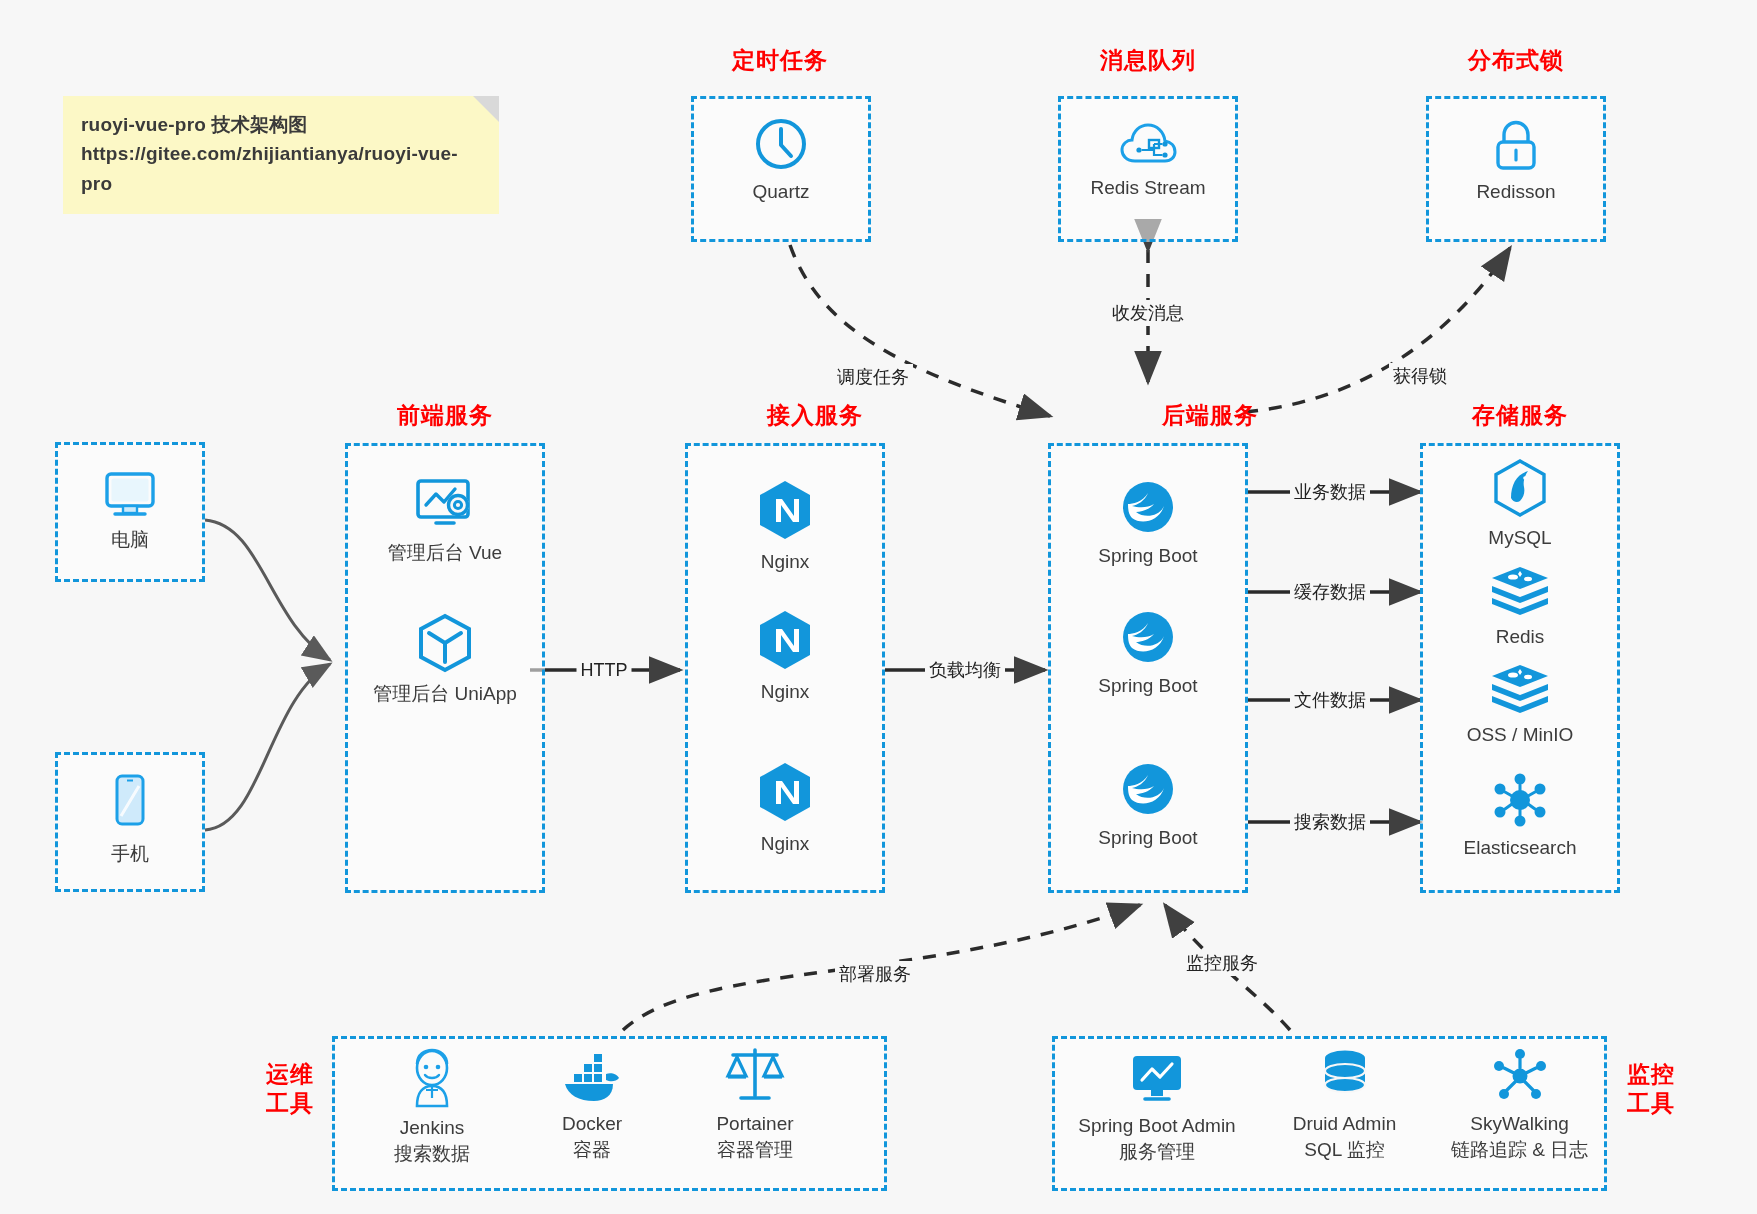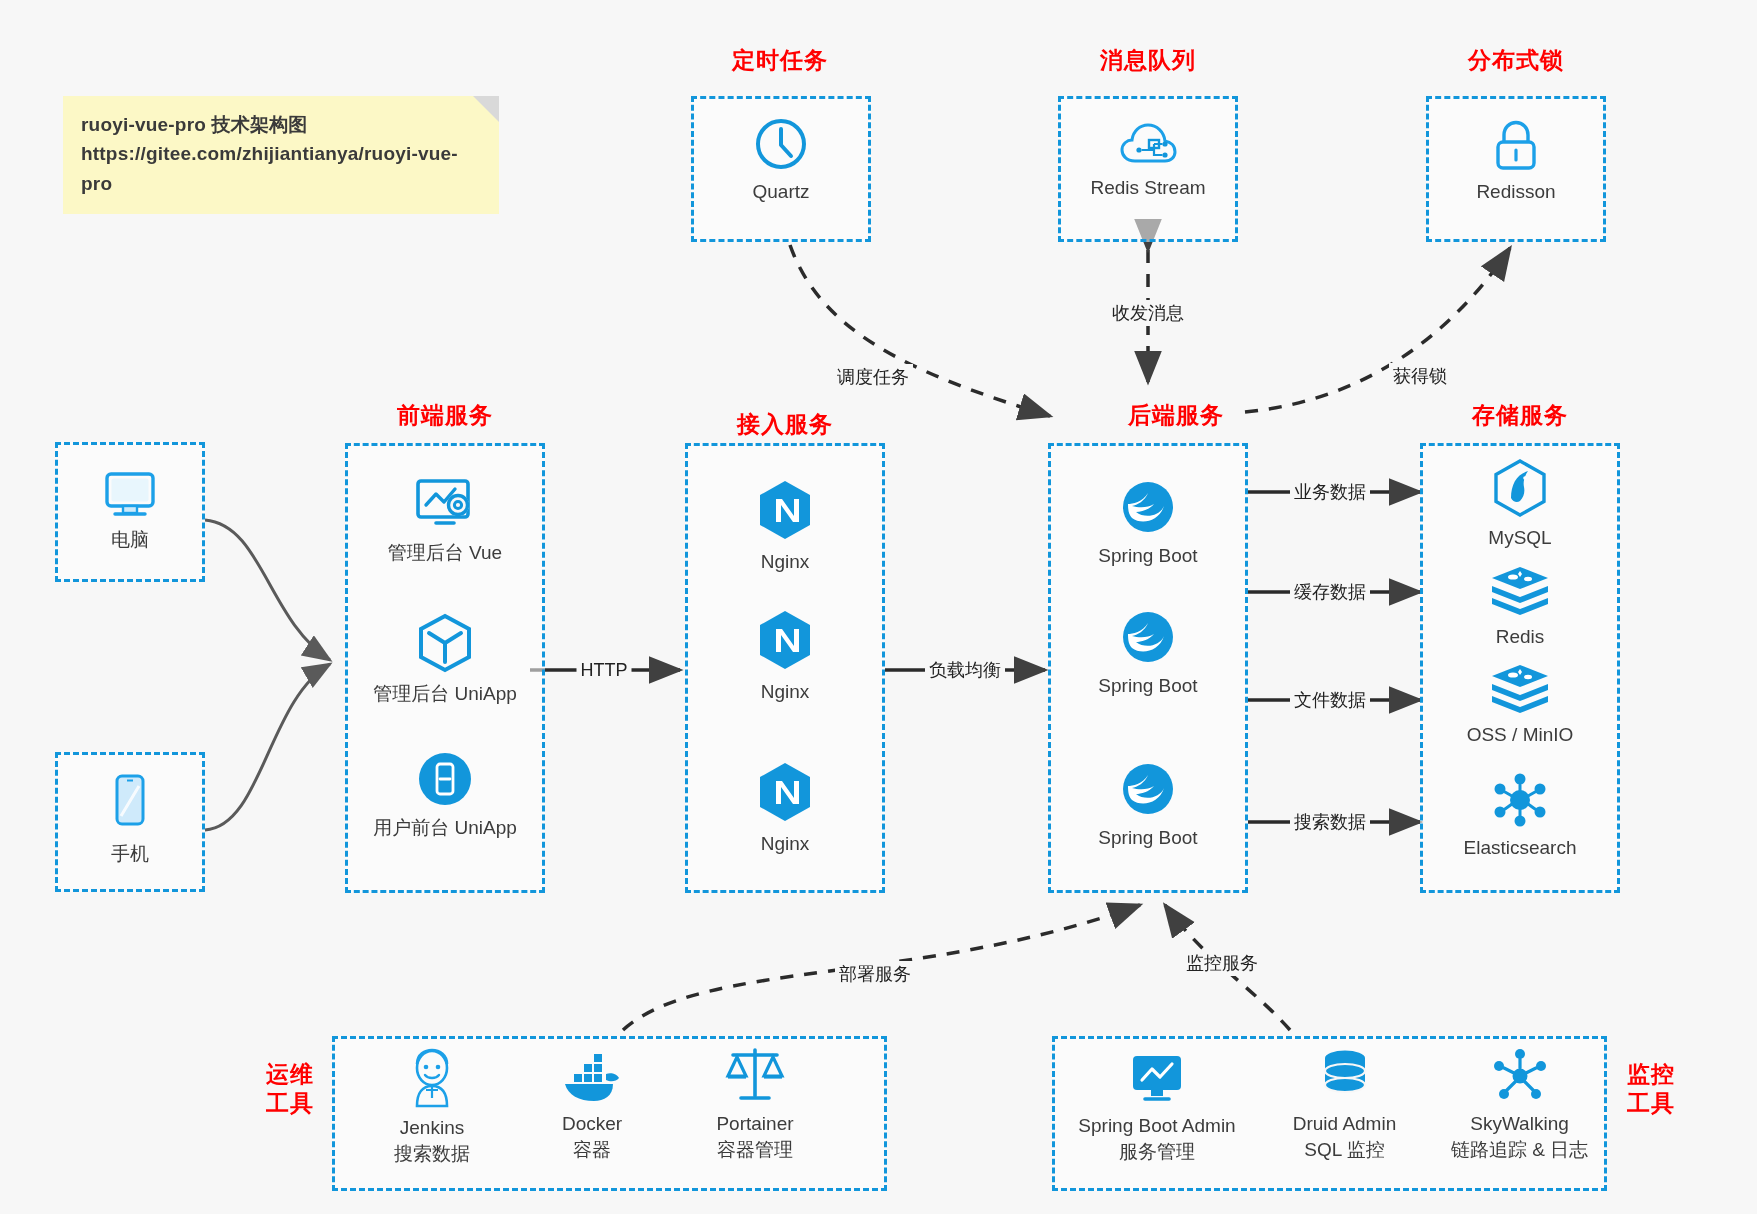--- a/index.html
+++ b/index.html
@@ -228,32 +228,22 @@
   <div class="node" style="left:355px; top:612px; width:180px;">
     <span class="icon">
       <svg width="58" height="62" viewBox="0 0 58 62">
         <path d="M29 4 L53 17 L53 45 L29 58 L5 45 L5 17 Z" fill="none" stroke="#1296db" stroke-width="4"></path>
         <path d="M29 31 L29 50 M29 31 L13 21 M29 31 L45 21" fill="none" stroke="#1296db" stroke-width="4" stroke-linecap="round"></path>
       </svg>
     </span>
     <span class="caption">管理后台 UniApp</span>
   </div>
 
-  <div class="node" style="left:355px; top:750px; width:180px;">
-    <span class="icon">
-      <svg width="58" height="58" viewBox="0 0 58 58">
-        <circle cx="29" cy="29" r="26" fill="#1296db"></circle>
-        <rect x="21" y="14" width="16" height="30" rx="3" fill="none" stroke="#ffffff" stroke-width="2.8"></rect>
-        <line x1="24" y1="29" x2="34" y2="29" stroke="#ffffff" stroke-width="2.8" stroke-linecap="round"></line>
-      </svg>
-    </span>
-    <span class="caption">用户前台 UniApp</span>
-  </div>
-
-  <div class="group-title" style="left:685px; top:400px; width:200px;margin-top:9px;">接入服务</div>
+
+  <div class="group-title" style="left:715px; top:400px; width:200px;">接入服务</div>
   <div class="group" style="left:685px; top:443px; width:200px; height:450px;"></div>
 
   <div class="node" style="left:695px; top:478px; width:180px;">
     <span class="icon">
       <svg width="58" height="64" viewBox="0 0 58 64">
         <path d="M29 3 L54 17 L54 47 L29 61 L4 47 L4 17 Z" fill="#1296db"></path>
         <path d="M20 44 L20 21 L26 21 L38 38 L38 21 L43 21 L43 44 L37 44 L25 27 L25 44 Z" fill="#ffffff"></path>
       </svg>
     </span>
     <span class="caption">Nginx</span>
@@ -272,21 +262,21 @@
   <div class="node" style="left:695px; top:760px; width:180px;">
     <span class="icon">
       <svg width="58" height="64" viewBox="0 0 58 64">
         <path d="M29 3 L54 17 L54 47 L29 61 L4 47 L4 17 Z" fill="#1296db"></path>
         <path d="M20 44 L20 21 L26 21 L38 38 L38 21 L43 21 L43 44 L37 44 L25 27 L25 44 Z" fill="#ffffff"></path>
       </svg>
     </span>
     <span class="caption">Nginx</span>
   </div>
 
-  <div class="group-title" style="left:1076px; top:400px; width:200px;">后端服务</div>
+  <div class="group-title" style="left:1110px; top:400px; width:200px;">后端服务</div>
   <div class="group" style="left:1048px; top:443px; width:200px; height:450px;"></div>
 
   <div class="node" style="left:1058px; top:478px; width:180px;">
     <span class="icon">
       <svg width="58" height="58" viewBox="0 0 58 58">
         <circle cx="29" cy="29" r="25" fill="#1296db"></circle>
         <path d="M13 40 C22 47 40 44 45 28 C41 38 26 41 17 34 C22 34 30 32 35 26 C29 30 20 30 13 28 C18 27 26 23 29 15 C24 24 13 26 9 26 C9 33 10 37 13 40 Z" fill="#ffffff"></path>
       </svg>
     </span>
     <span class="caption">Spring Boot</span>

